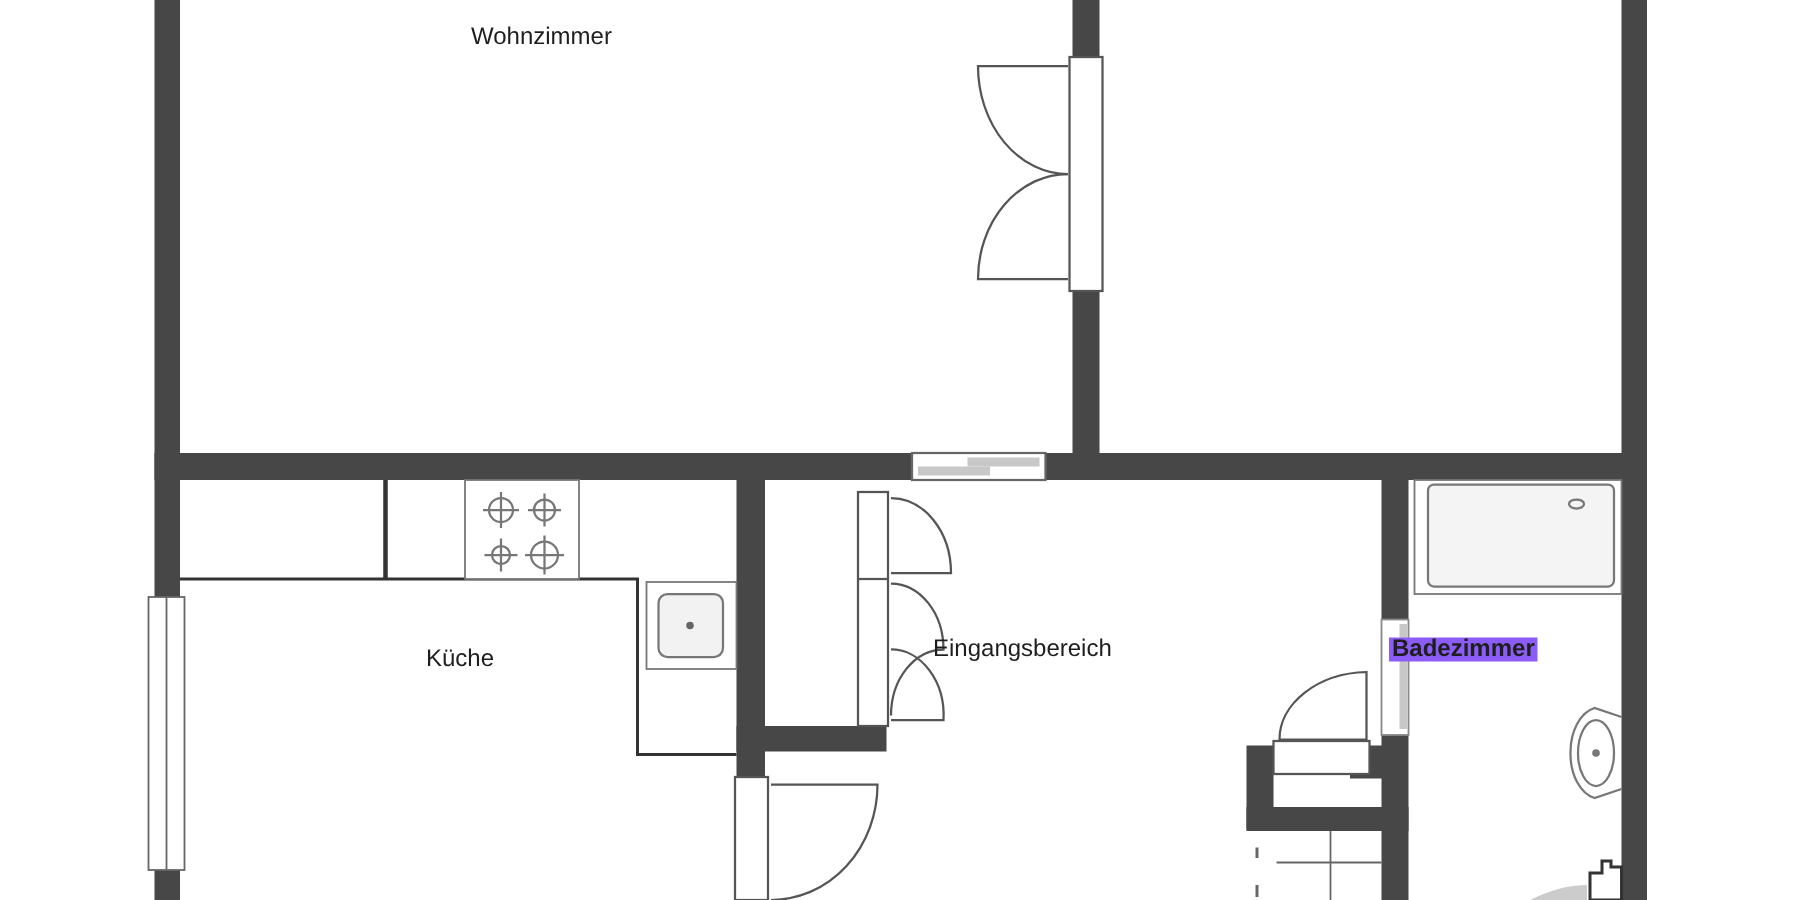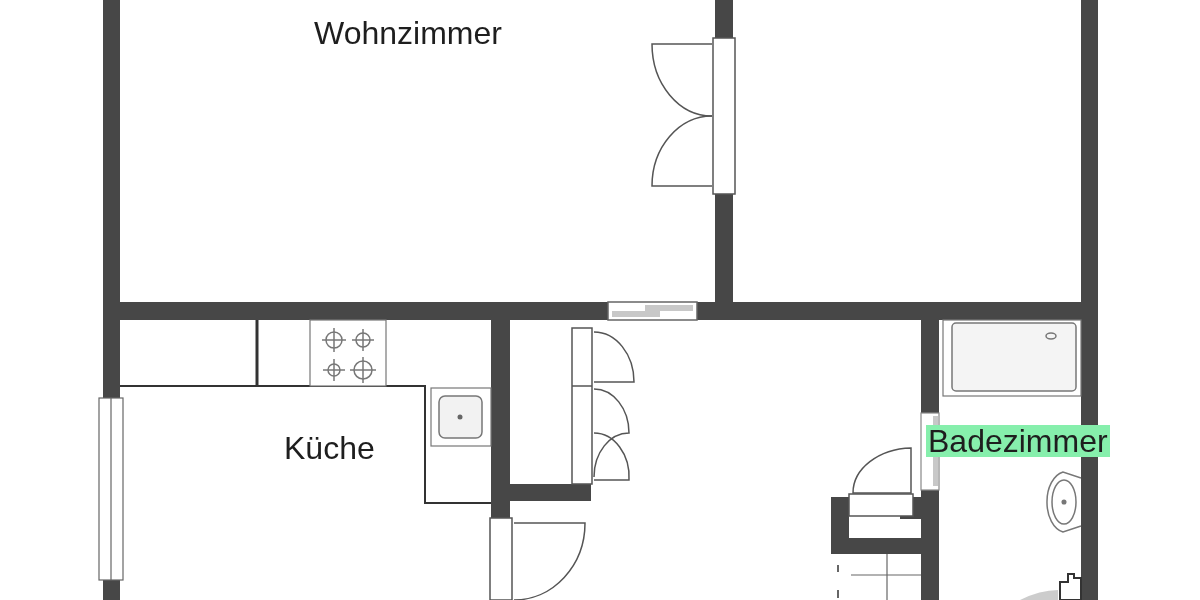--- a/index.html
+++ b/index.html
@@ -1,26 +1,26 @@
 <!DOCTYPE html>
 <html><head>
   <meta charset="utf-8">
   <style>
     html, body { margin: 0; padding: 0; background: #ffffff; }
     body { width: 1200px; height: 600px; overflow: hidden; position: relative; }
     #plan { position: absolute; left: 0; top: 0; width: 1200px; height: 600px; }
     .label {
       position: absolute;
       font-family: "Liberation Sans", sans-serif;
-      font-size: 32px;
+      font-size: 16px;
       color: #1e1e1e;
       white-space: nowrap;
       line-height: 1;
     }
-    .label.bg { background: #86efac; padding: 0 2px; }
+    .label.bg { background: #8b5cf6; padding: 0 2px; font-weight: bold; }
   </style>
 </head>
 <body>
 
 <div id="plan">
   <svg width="1200" height="600" viewBox="0 0 1200 600" xmlns="http://www.w3.org/2000/svg">
     <g fill="#474747">
 
       <rect x="103" y="0" width="17" height="398"></rect>
       <rect x="103" y="580" width="17" height="20"></rect>
@@ -132,14 +132,15 @@
     </g>
 
     <g>
       <path d="M1068 574 L1074 574 L1074 578 L1081 578 L1081 600 L1060 600 L1060 582 L1068 582 Z" fill="#fff" stroke="#333" stroke-width="2"></path>
       <path d="M1020 600 Q1040 590 1058 590 L1058 600 Z" fill="#ccc"></path>
     </g>
   </svg>
 
   <span class="label" style="left:314px; top:17px;">Wohnzimmer</span>
   <span class="label" style="left:284px; top:432px;">Küche</span>
+  <span class="label" style="left:622px; top:425px;">Eingangsbereich</span>
   <span class="label bg" style="left:926px; top:425px;">Badezimmer</span>
 </div>
 
 </body></html>

